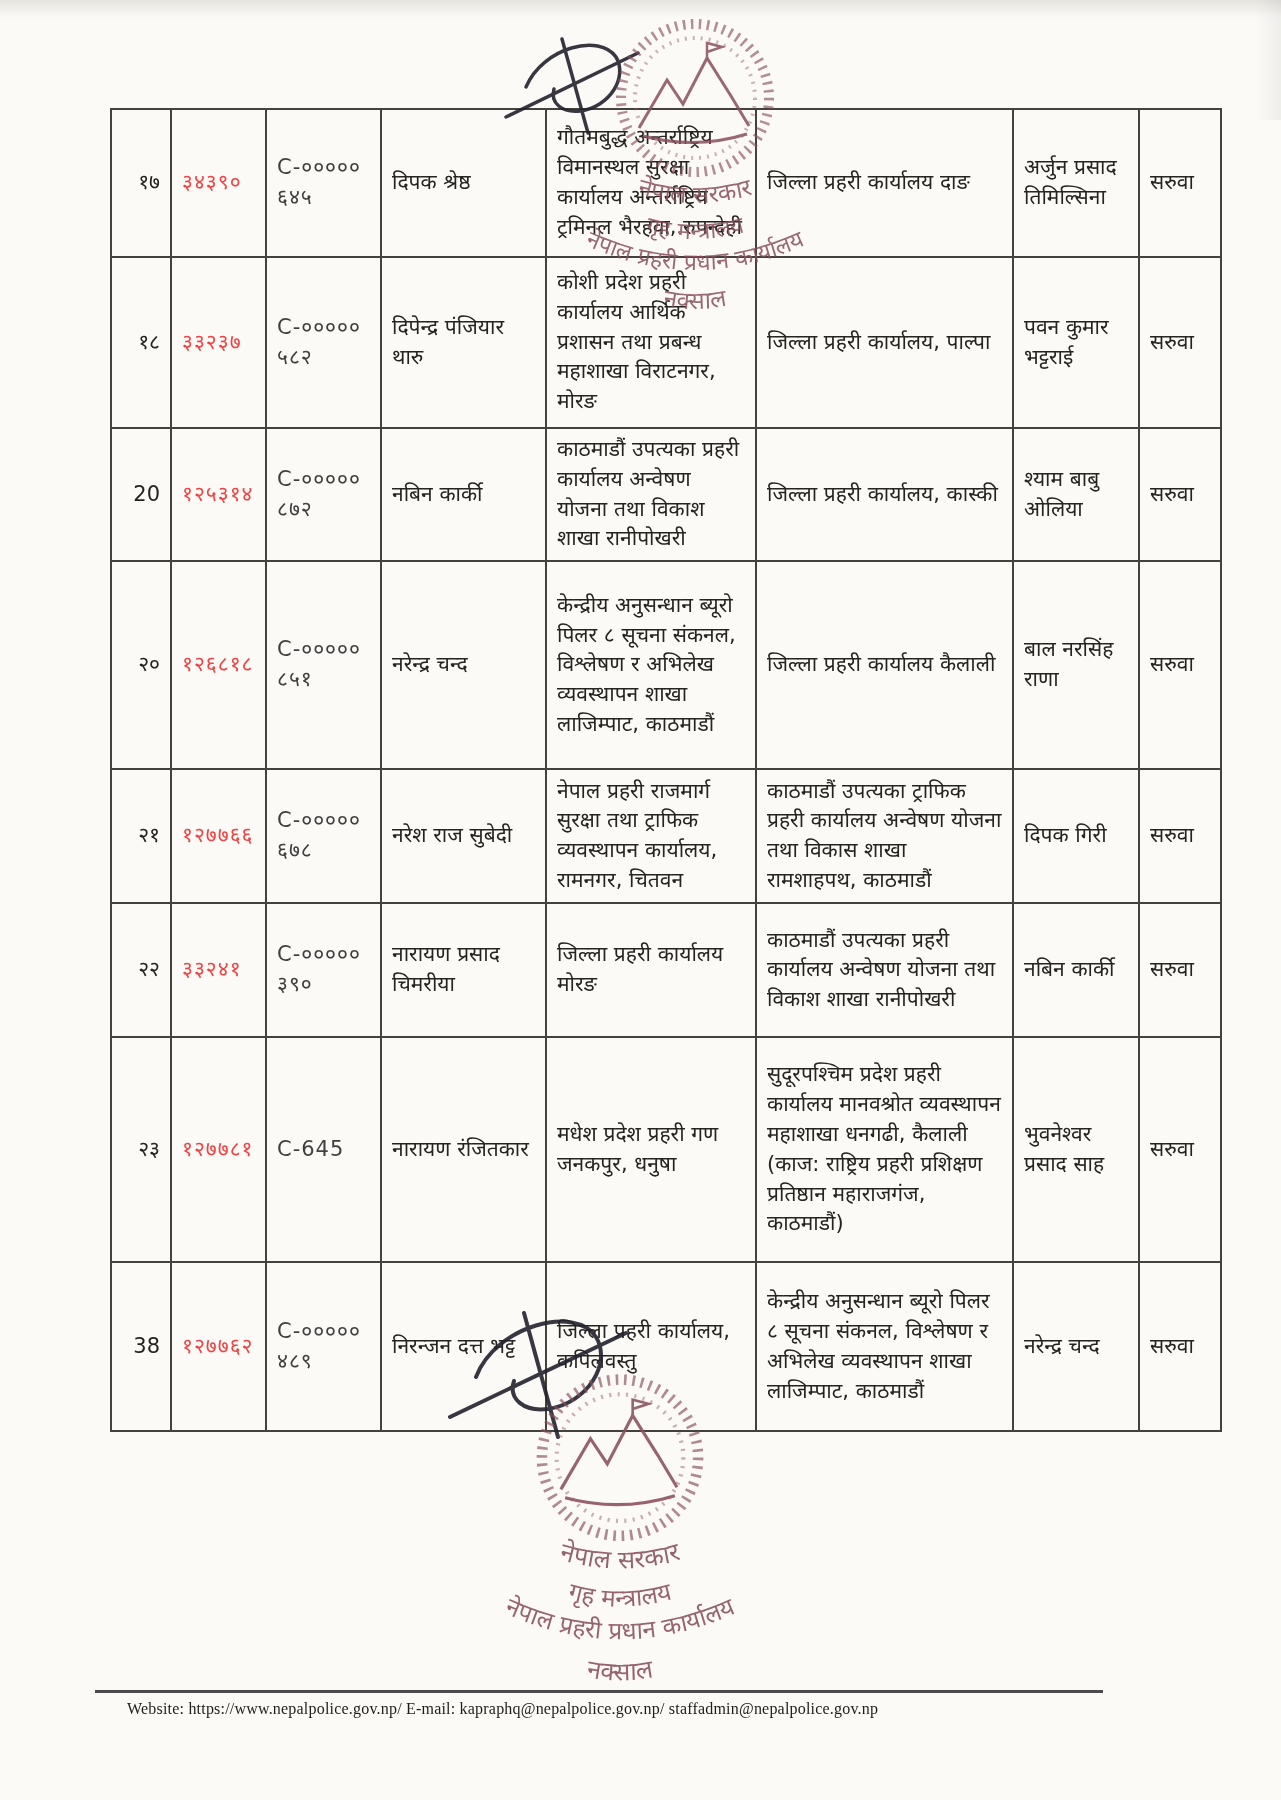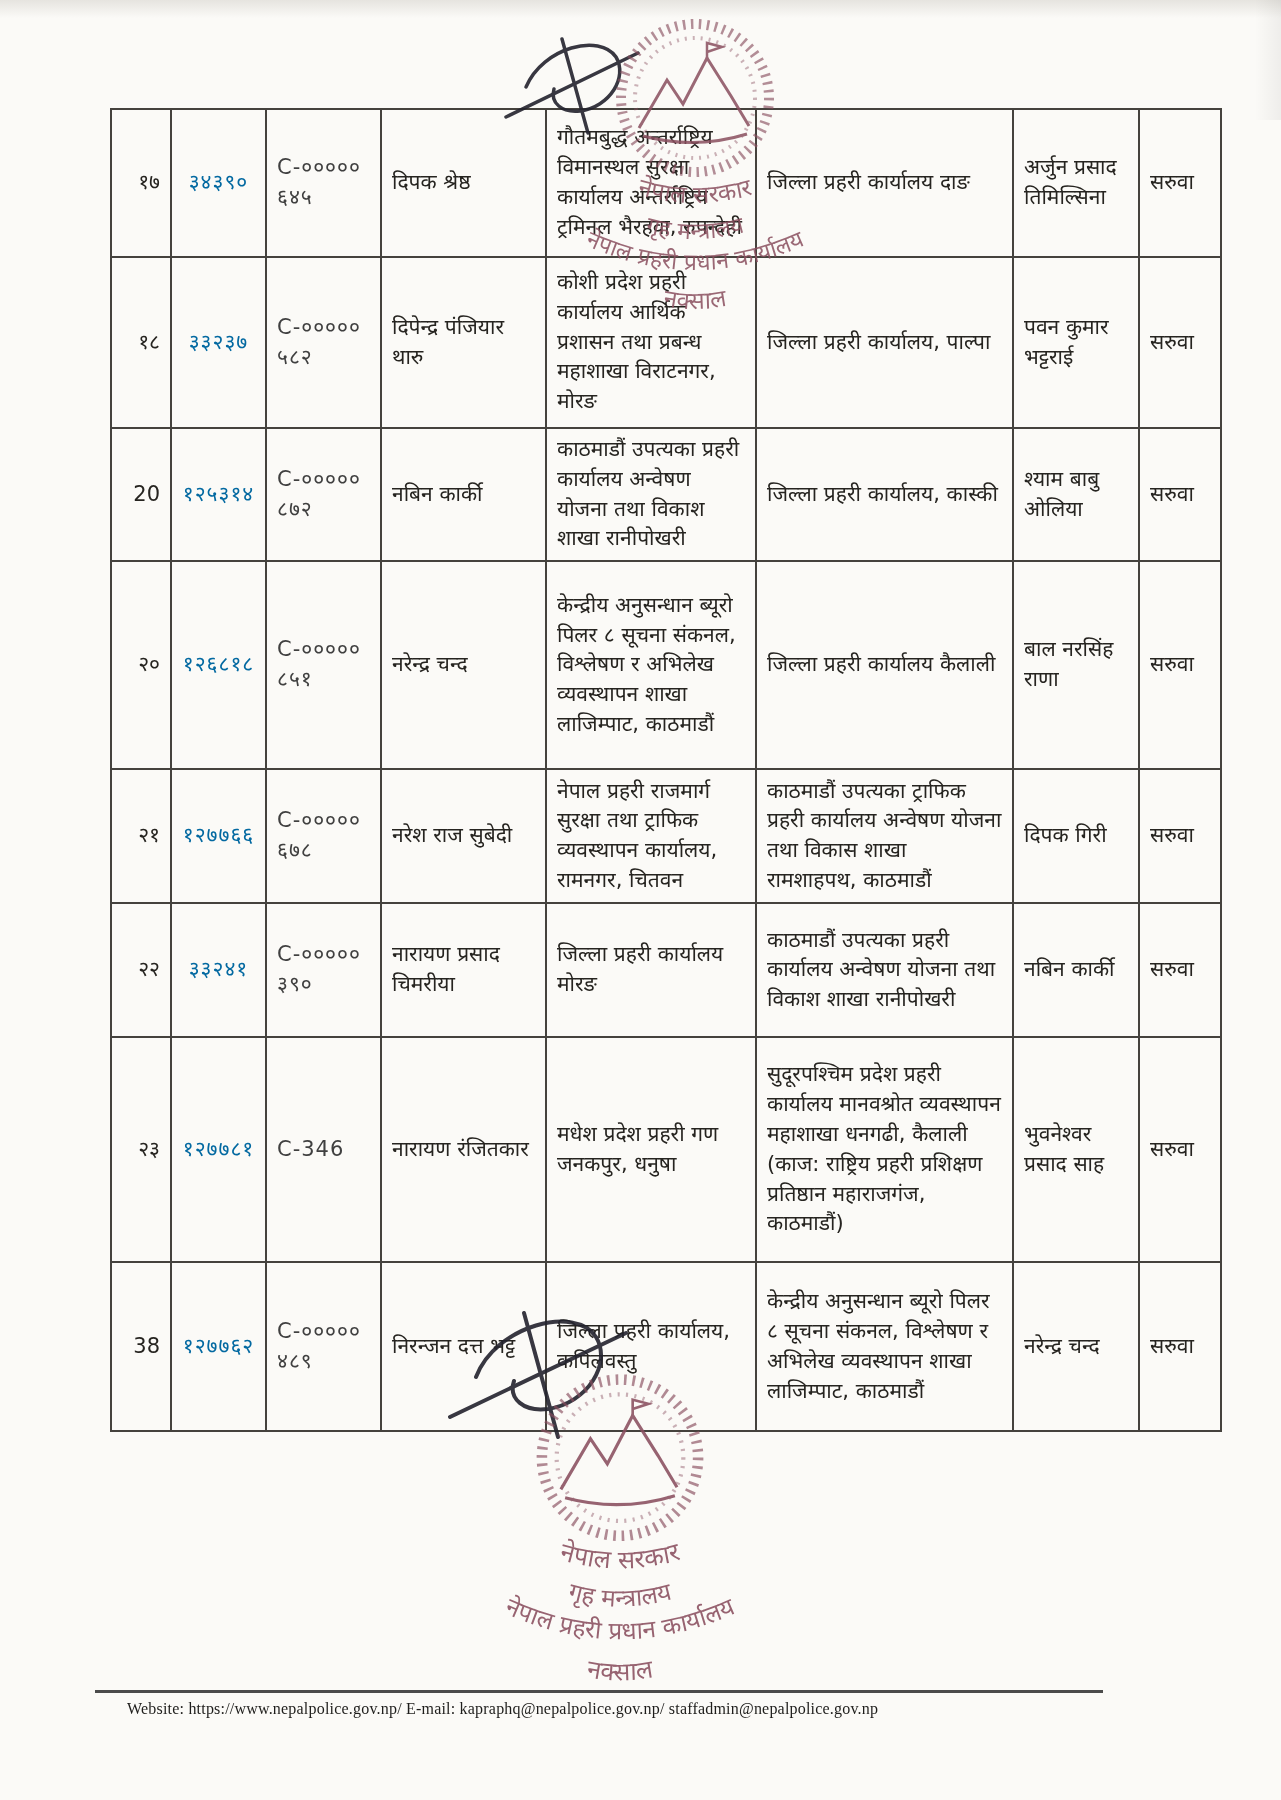--- a/index.html
+++ b/index.html
@@ -22,21 +22,21 @@
     border-collapse:collapse;table-layout:fixed;
   }
   table.transfer td{
     border:2px solid #45423d;
     padding:6px 10px;
     font-size:21px;line-height:1.42;
     vertical-align:middle;
     word-wrap:break-word;
   }
   td.c-sn{text-align:right;font-size:20px;}
-  td.c-no{text-align:center;font-size:20px;letter-spacing:1px;color:#0369a1;}
+  td.c-no{font-size:20px;letter-spacing:1px;color:#ef4444;}
   td.c-code{font-size:19px;letter-spacing:1px;color:#404040;}
   td.c-name{font-size:21px;}
   td.c-from,td.c-to{font-size:21px;}
   td.c-repl{font-size:21px;}
   td.c-act{font-size:21px;}
   .stamp,.signature{position:absolute;pointer-events:none;}
   .stamp text{
     font-family:"DejaVu Sans",sans-serif;
     fill:#8a4f5f;
   }
@@ -126,21 +126,21 @@
         <td class="c-code">C-०००००३९०</td>
         <td class="c-name">नारायण प्रसाद चिमरीया</td>
         <td class="c-from">जिल्ला प्रहरी कार्यालय मोरङ</td>
         <td class="c-to">काठमाडौं उपत्यका प्रहरी कार्यालय अन्वेषण योजना तथा विकाश शाखा रानीपोखरी</td>
         <td class="c-repl">नबिन कार्की</td>
         <td class="c-act">सरुवा</td>
       </tr>
       <tr style="height:225px">
         <td class="c-sn">२३</td>
         <td class="c-no">१२७७८१</td>
-        <td class="c-code">C-346</td>
+        <td class="c-code">C-645</td>
         <td class="c-name">नारायण रंजितकार</td>
         <td class="c-from">मधेश प्रदेश प्रहरी गण जनकपुर, धनुषा</td>
         <td class="c-to">सुदूरपश्चिम प्रदेश प्रहरी कार्यालय मानवश्रोत व्यवस्थापन महाशाखा धनगढी, कैलाली (काज: राष्ट्रिय प्रहरी प्रशिक्षण प्रतिष्ठान महाराजगंज, काठमाडौं)</td>
         <td class="c-repl">भुवनेश्वर प्रसाद साह</td>
         <td class="c-act">सरुवा</td>
       </tr>
       <tr style="height:169px">
         <td class="c-sn">38</td>
         <td class="c-no">१२७७६२</td>
         <td class="c-code">C-०००००४८९</td>

